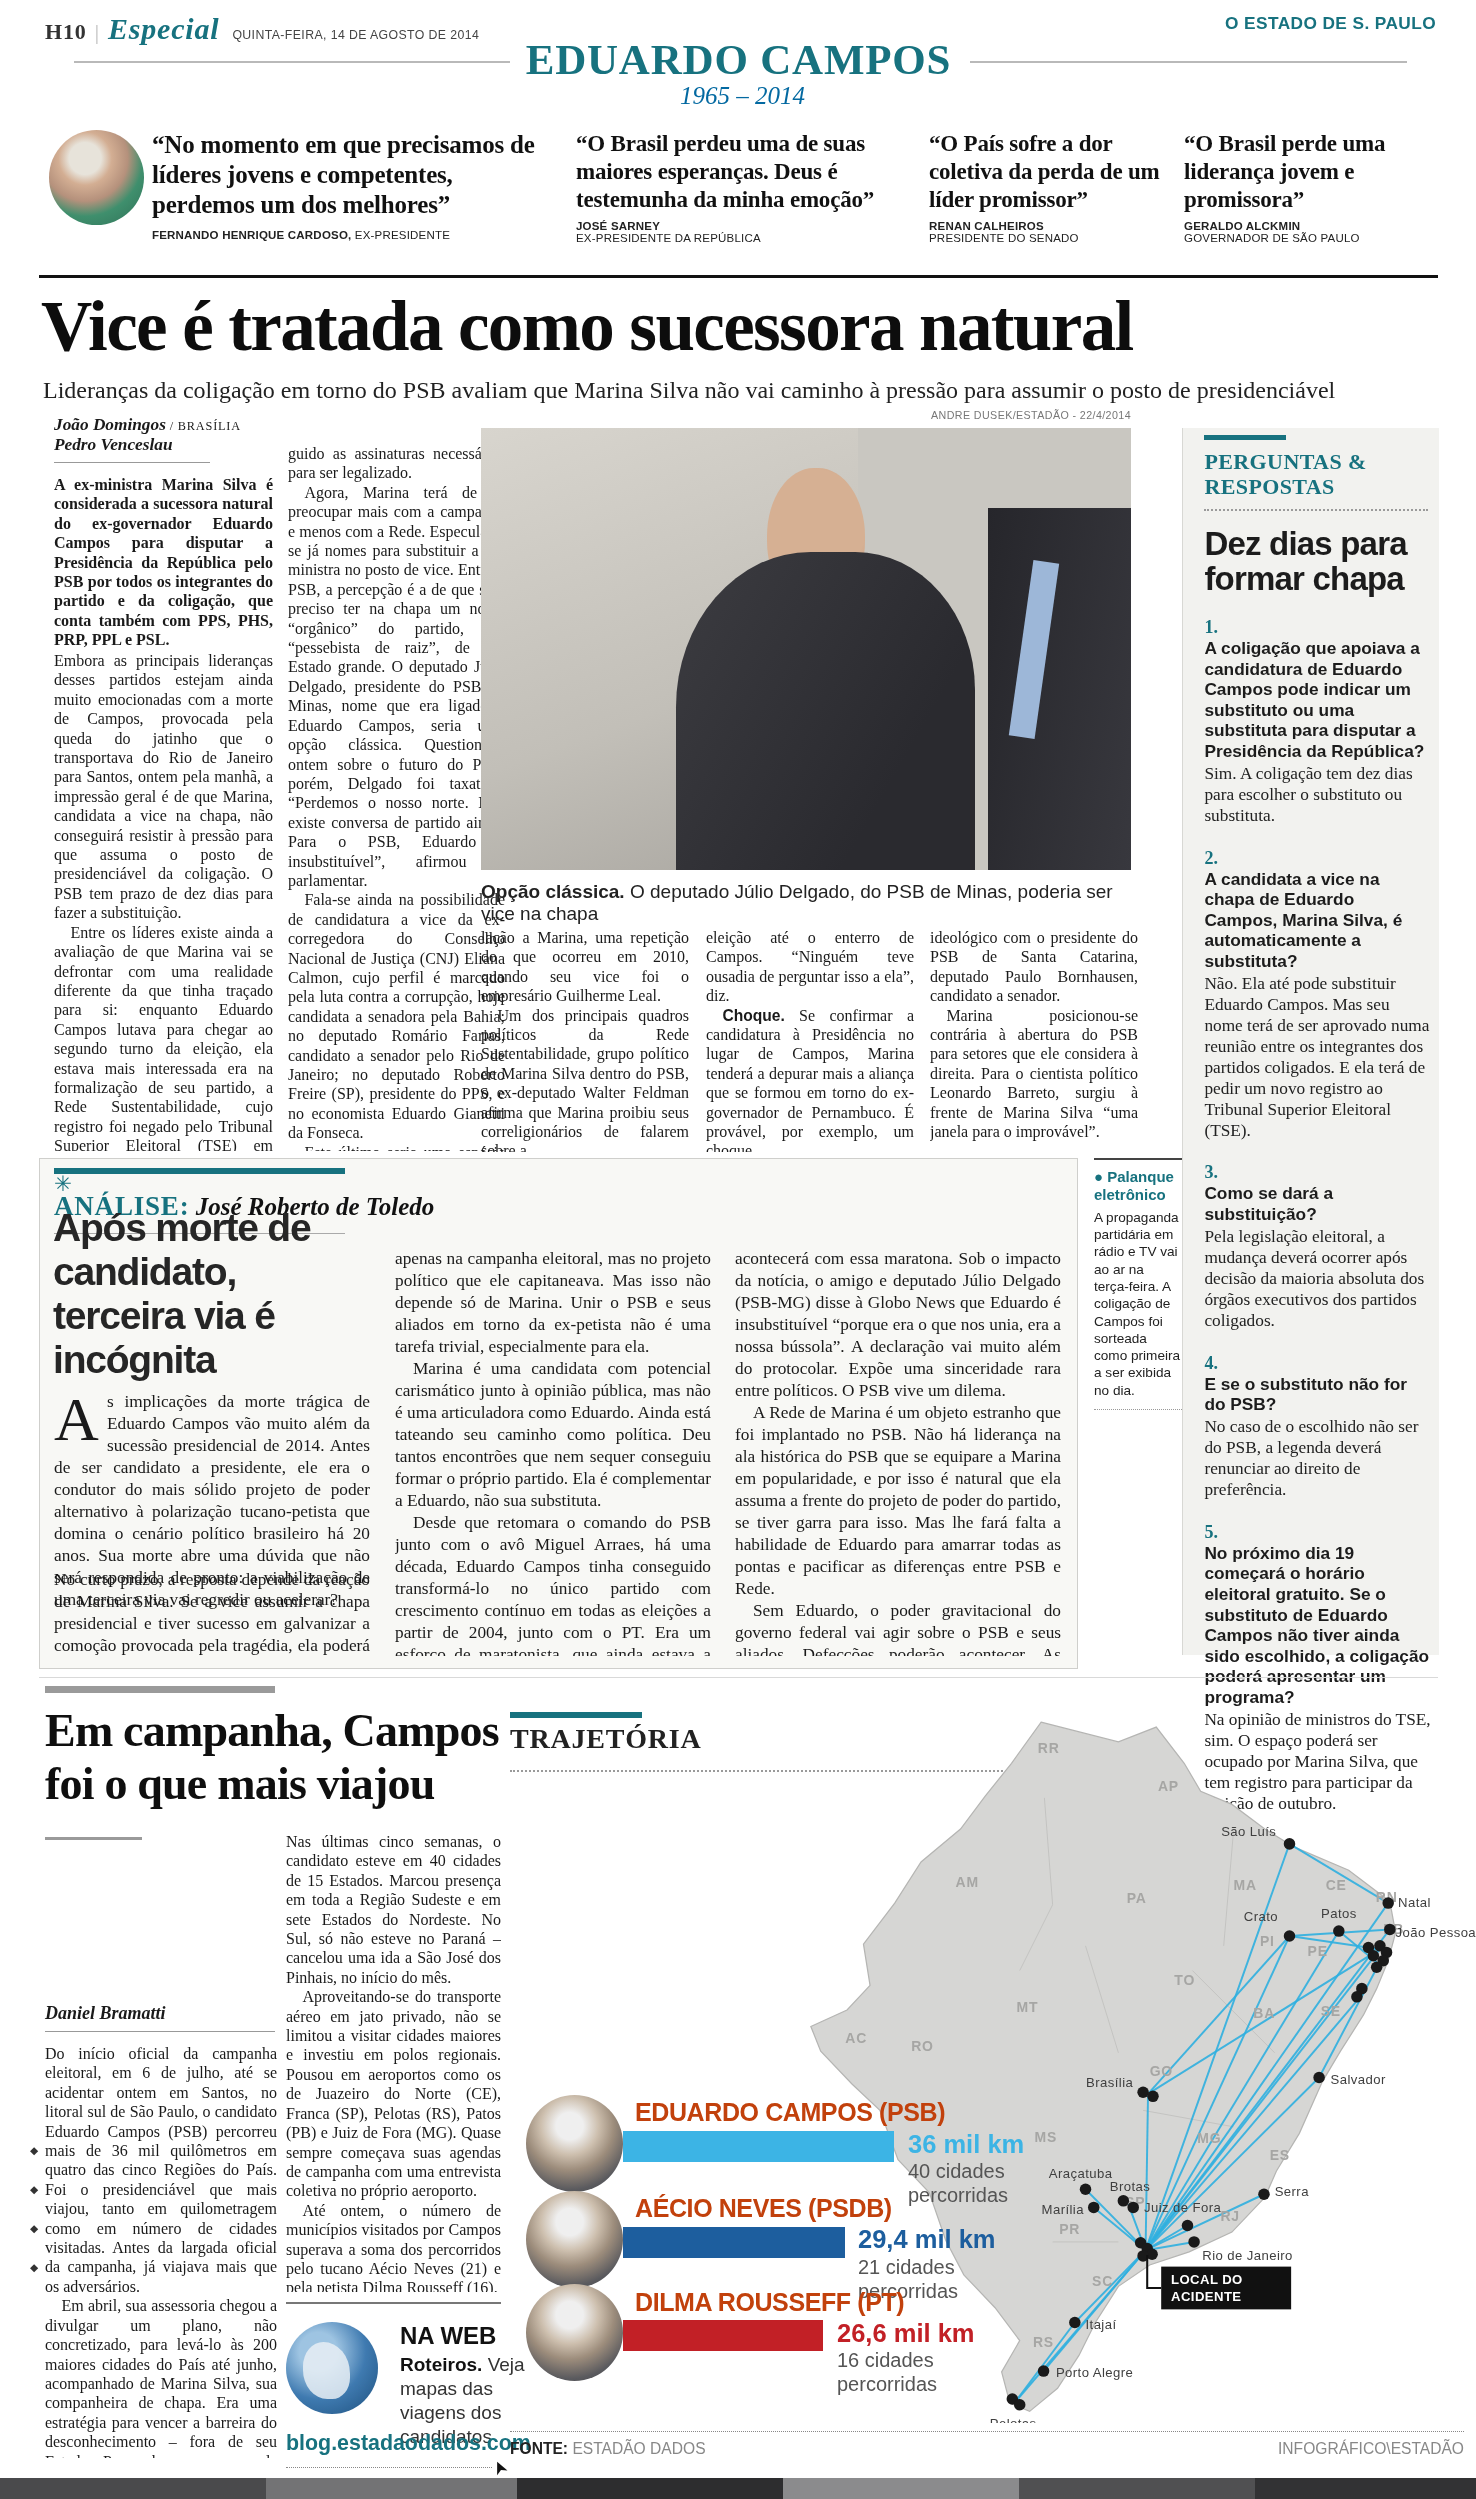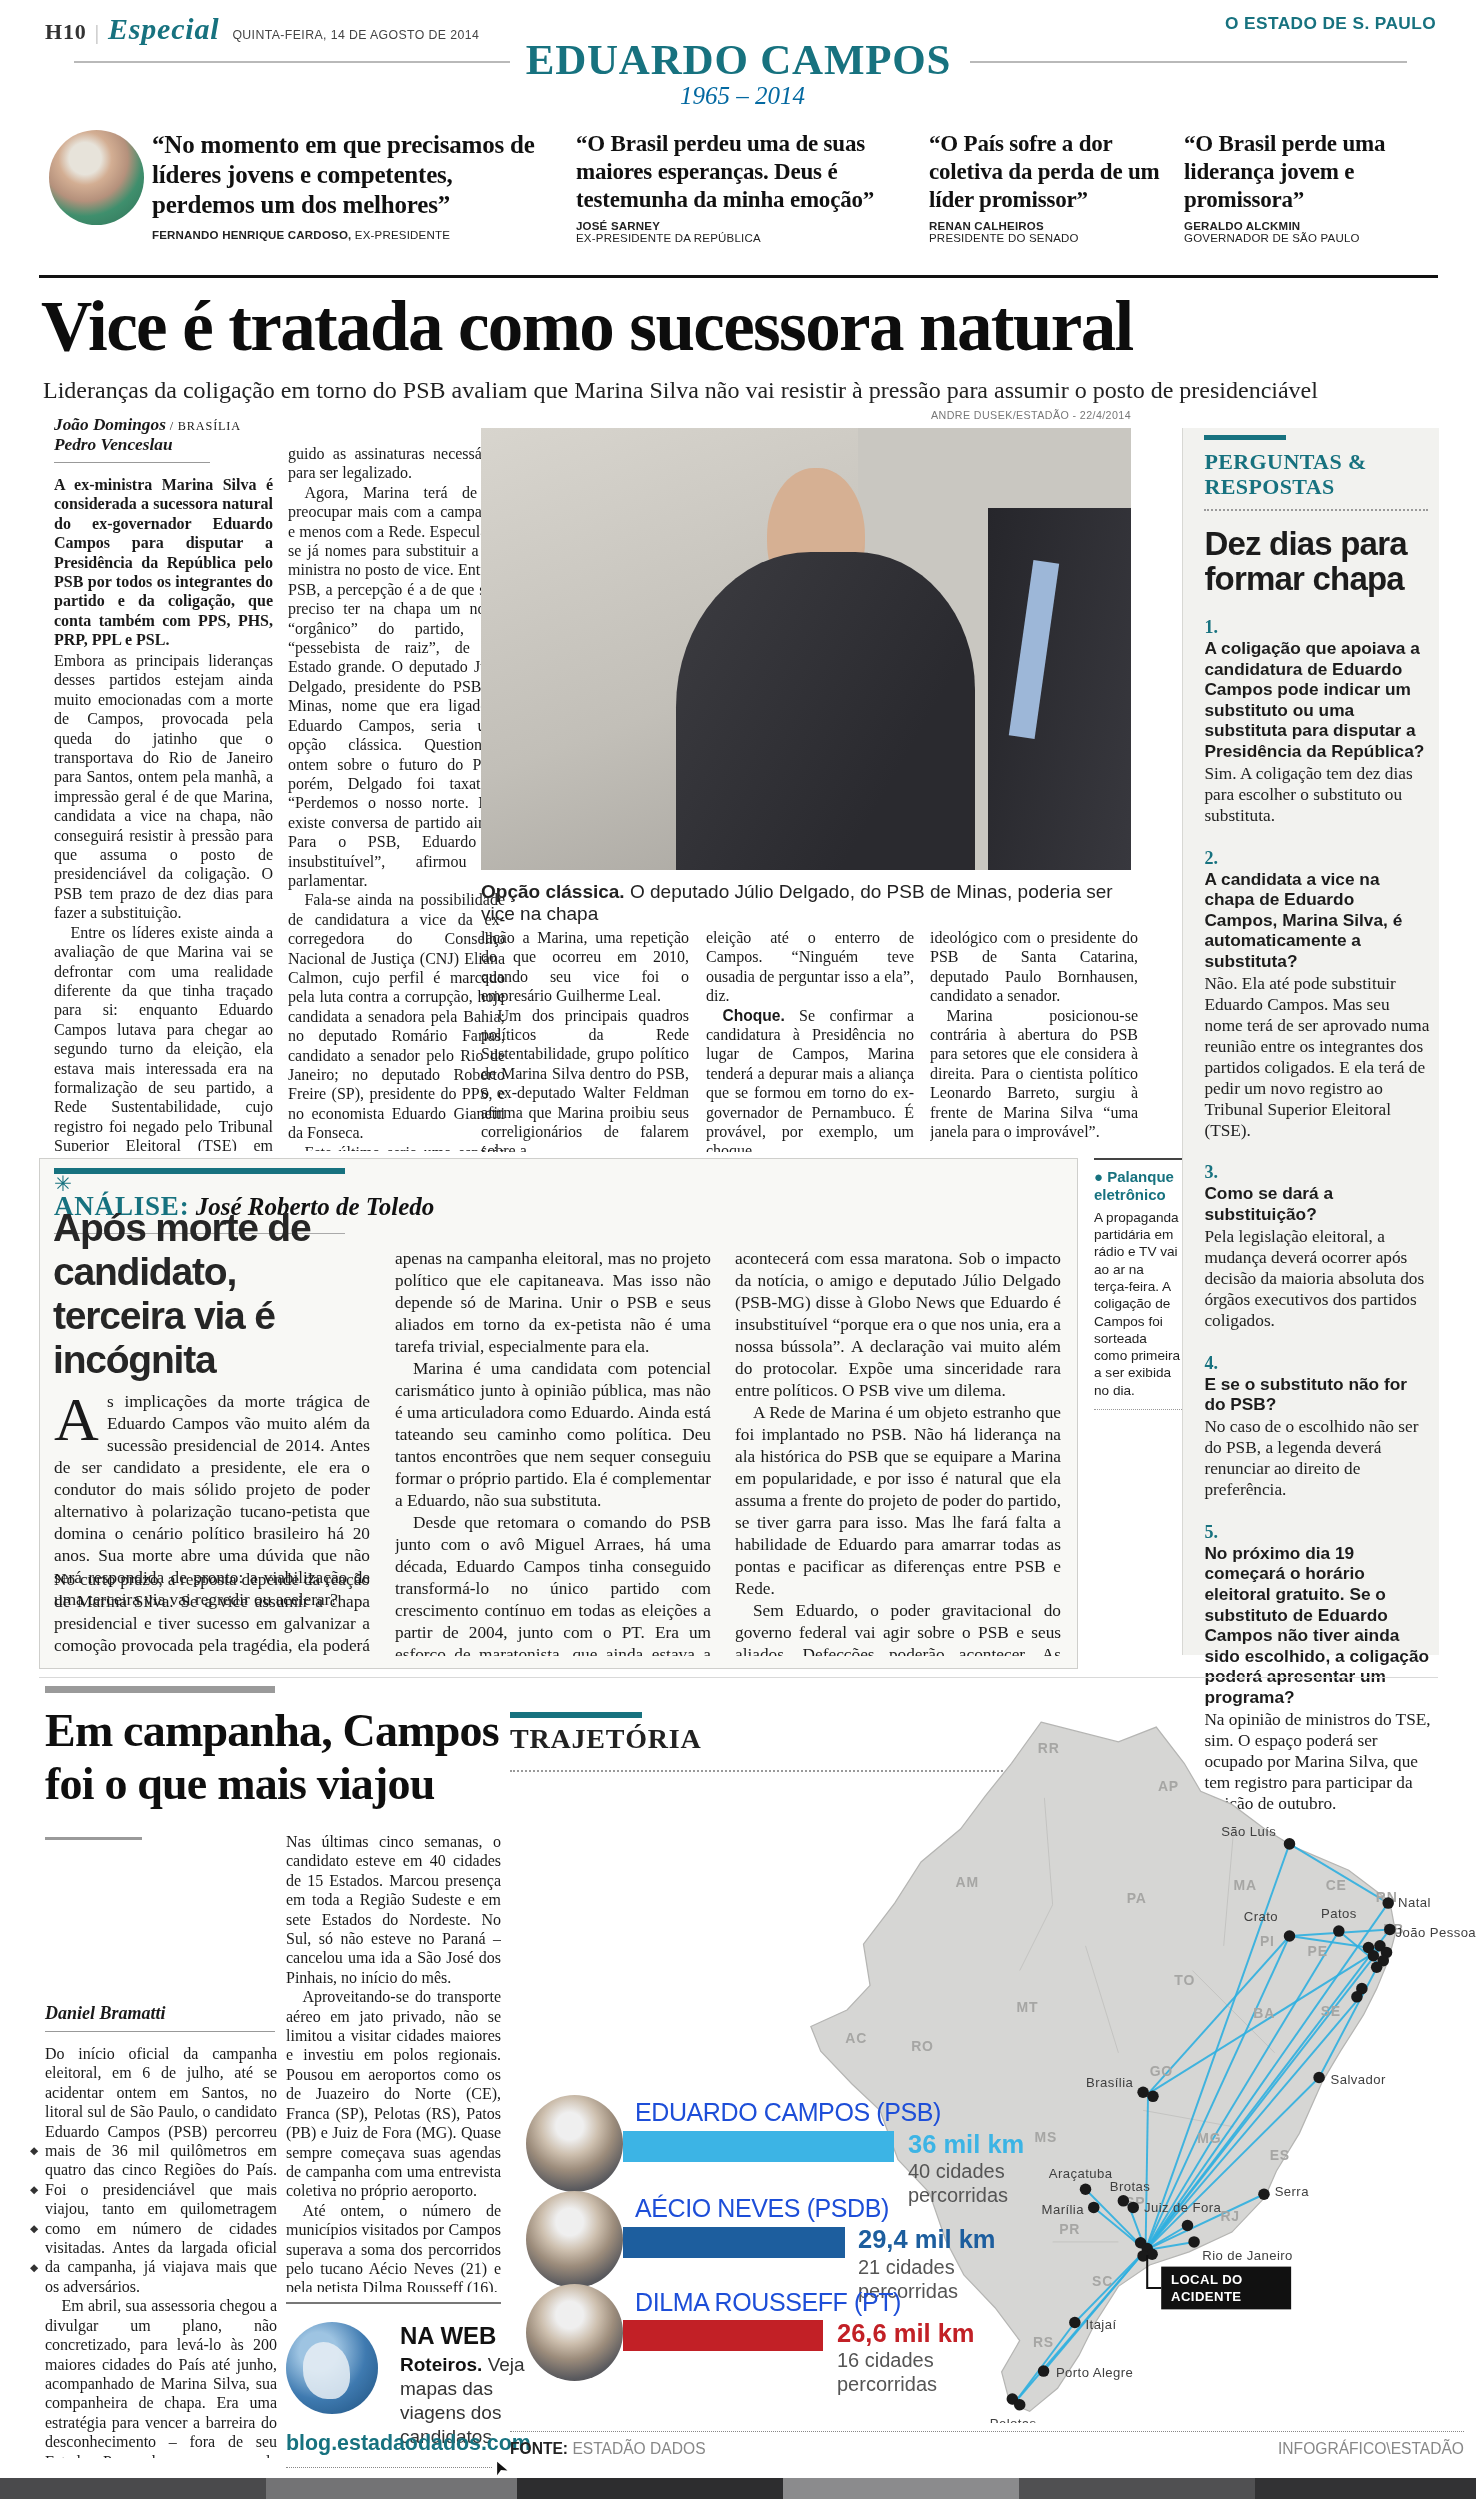--- a/index.html
+++ b/index.html
@@ -131,21 +131,21 @@
   .cursor { left:492px; top:2457px; font-size:18px; color:#111; transform:rotate(-115deg); }
 
   
   .ig-bar { left:510px; top:1712px; width:132px; height:5.8px; background:#17727f; }
   .ig-title { left:510px; top:1723px; font-weight:bold; font-size:28px; letter-spacing:0.8px; color:#222; }
   .ig-dots { left:510px; top:1770px; width:625px; border-top:2.5px dotted #9a9a9a; }
   .ig-note { left:510px; top:1791px; width:271px; font-family:"Liberation Sans",sans-serif; font-weight:bold; font-size:21.4px; line-height:27px; color:#2e2e2e; }
   .cand-photo { width:97px; height:97px; border-radius:50%; overflow:hidden;
      background: radial-gradient(circle at 45% 32%, #efefef 0 16%, #cdbfae 34%, #9d8d7c 52%, #5a5a5e 75%, #3c3c40 100%); }
   .cp1 { left:526px; top:2095px; } .cp2 { left:526px; top:2191px; } .cp3 { left:526px; top:2284px; }
-  .cand-name { font-family:"Liberation Sans",sans-serif; font-weight:normal; font-size:25px; letter-spacing:-0.4px; color:#1d4ed8; }
+  .cand-name { font-family:"Liberation Sans",sans-serif; font-weight:bold; font-size:25px; letter-spacing:-0.4px; color:#c2410c; }
   .cn1 { left:635px; top:2098px; } .cn2 { left:635px; top:2194px; } .cn3 { left:635px; top:2288px; }
   .cand-bar { position:absolute; height:31px; left:623px; }
   .cb1 { top:2131px; } .cb2 { top:2227px; } .cb3 { top:2320px; }
   .cand-val { position:absolute; font-family:"Liberation Sans",sans-serif; font-weight:bold; font-size:25.5px; }
   .cand-cit { position:absolute; font-family:"Liberation Sans",sans-serif; font-size:20px; line-height:24px; color:#555; width:140px; }
   .ig-fdots { left:510px; top:2431px; width:954px; border-top:1.6px dotted #888; }
   .ig-fonte { left:510px; top:2440px; font-family:"Liberation Sans",sans-serif; font-size:15.6px; color:#888; }
   .ig-fonte b { color:#222; font-weight:bold; }
   .ig-credit { left:1135px; top:2440px; width:329px; text-align:right; font-family:"Liberation Sans",sans-serif; font-size:15.6px; color:#888; }
 
@@ -182,21 +182,21 @@
   <div class="abs attr a1"><b>FERNANDO HENRIQUE CARDOSO,</b><span> EX-PRESIDENTE</span></div>
   <div class="abs quote q2">“O Brasil perdeu uma de suas maiores esperanças. Deus é testemunha da minha emoção”</div>
   <div class="abs attr a2"><b>JOSÉ SARNEY</b><br><span>EX-PRESIDENTE DA REPÚBLICA</span></div>
   <div class="abs quote q3">“O País sofre a dor coletiva da perda de um líder promissor”</div>
   <div class="abs attr a3"><b>RENAN CALHEIROS</b><br><span>PRESIDENTE DO SENADO</span></div>
   <div class="abs quote q4">“O Brasil perde uma liderança jovem e promissora”</div>
   <div class="abs attr a4"><b>GERALDO ALCKMIN</b><br><span>GOVERNADOR DE SÃO PAULO</span></div>
 
   <div class="abs black-rule"></div>
   <h1 class="abs headline">Vice é tratada como sucessora natural</h1>
-  <div class="abs subhead">Lideranças da coligação em torno do PSB avaliam que Marina Silva não vai resistir à pressão para assumir o posto de presidenciável</div>
+  <div class="abs subhead">Lideranças da coligação em torno do PSB avaliam que Marina Silva não vai caminho à pressão para assumir o posto de presidenciável</div>
 
   <div class="abs byline">
     <span class="nm">João Domingos</span><span class="loc"> / BRASÍLIA</span><br>
     <span class="nm">Pedro Venceslau</span>
   </div>
   <div class="abs byline-rule"></div>
 
   <div class="abs lead-para c1" style="height:174px;">A ex-ministra Marina Silva é considerada a sucessora natural do ex-governador Eduardo Campos para disputar a Presidência da República pelo PSB por todos os integrantes do partido e da coligação, que conta também com PPS, PHS, PRP, PPL e PSL.</div>
   <div class="abs bodycol c1b">
       <p>Embora as principais lideranças desses partidos estejam ainda muito emocionadas com a morte de Campos, provocada pela queda do jatinho que o transportava do Rio de Janeiro para Santos, ontem pela manhã, a impressão geral é de que Marina, candidata a vice na chapa, não conseguirá resistir à pressão para que assuma o posto de presidenciável da coligação. O PSB tem prazo de dez dias para fazer a substituição.</p>

